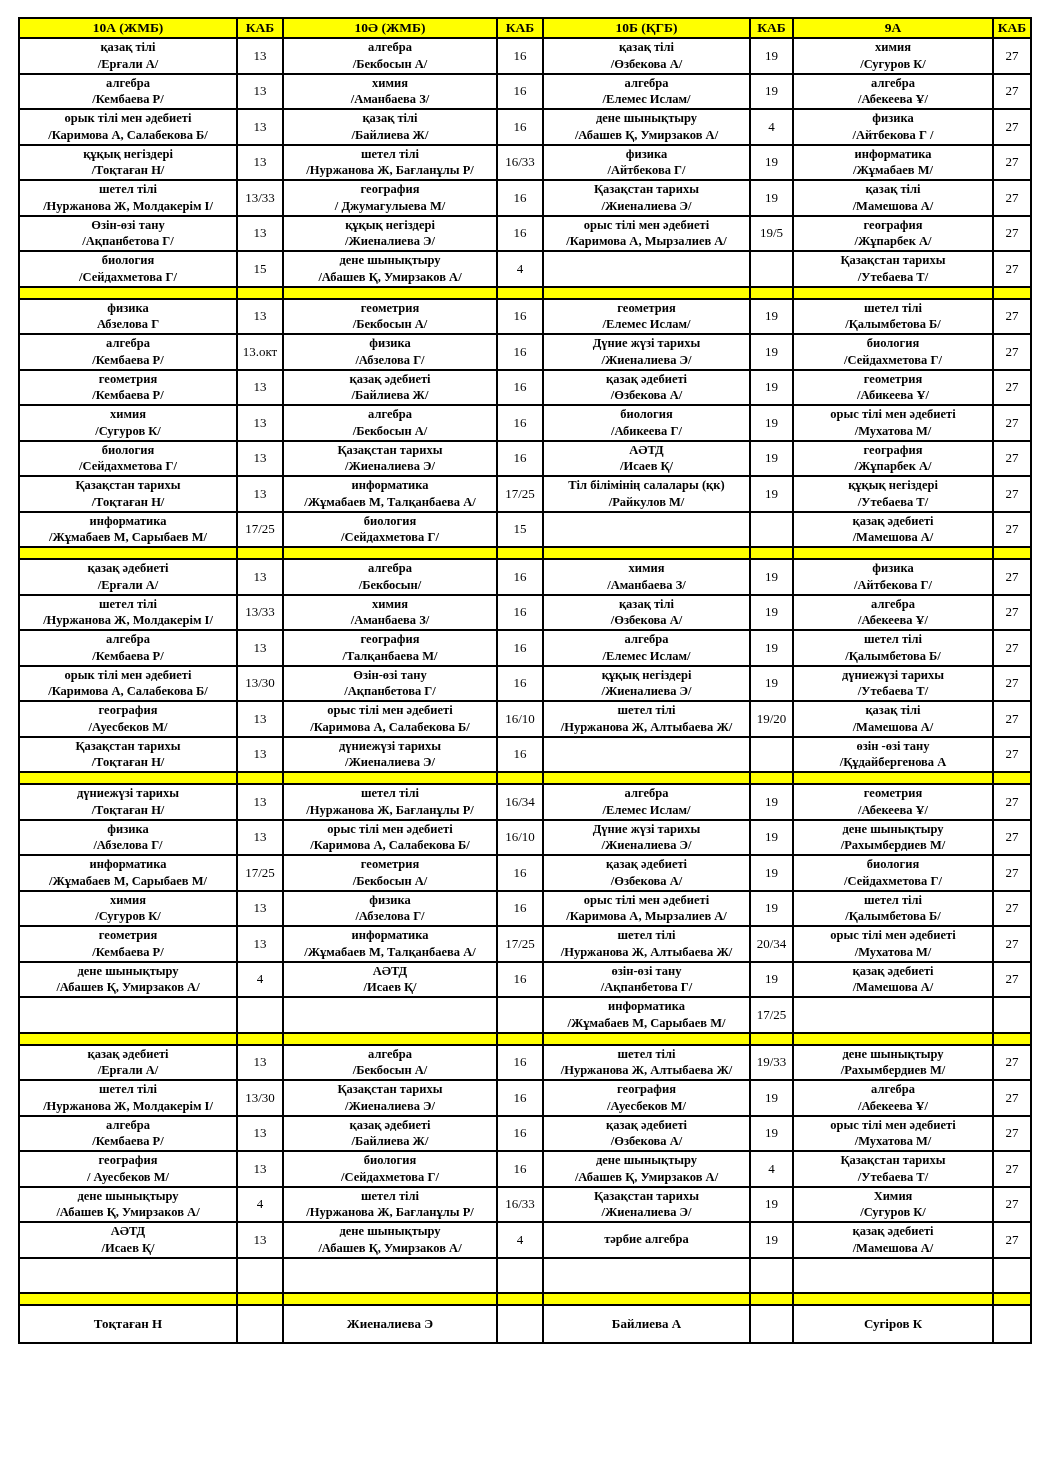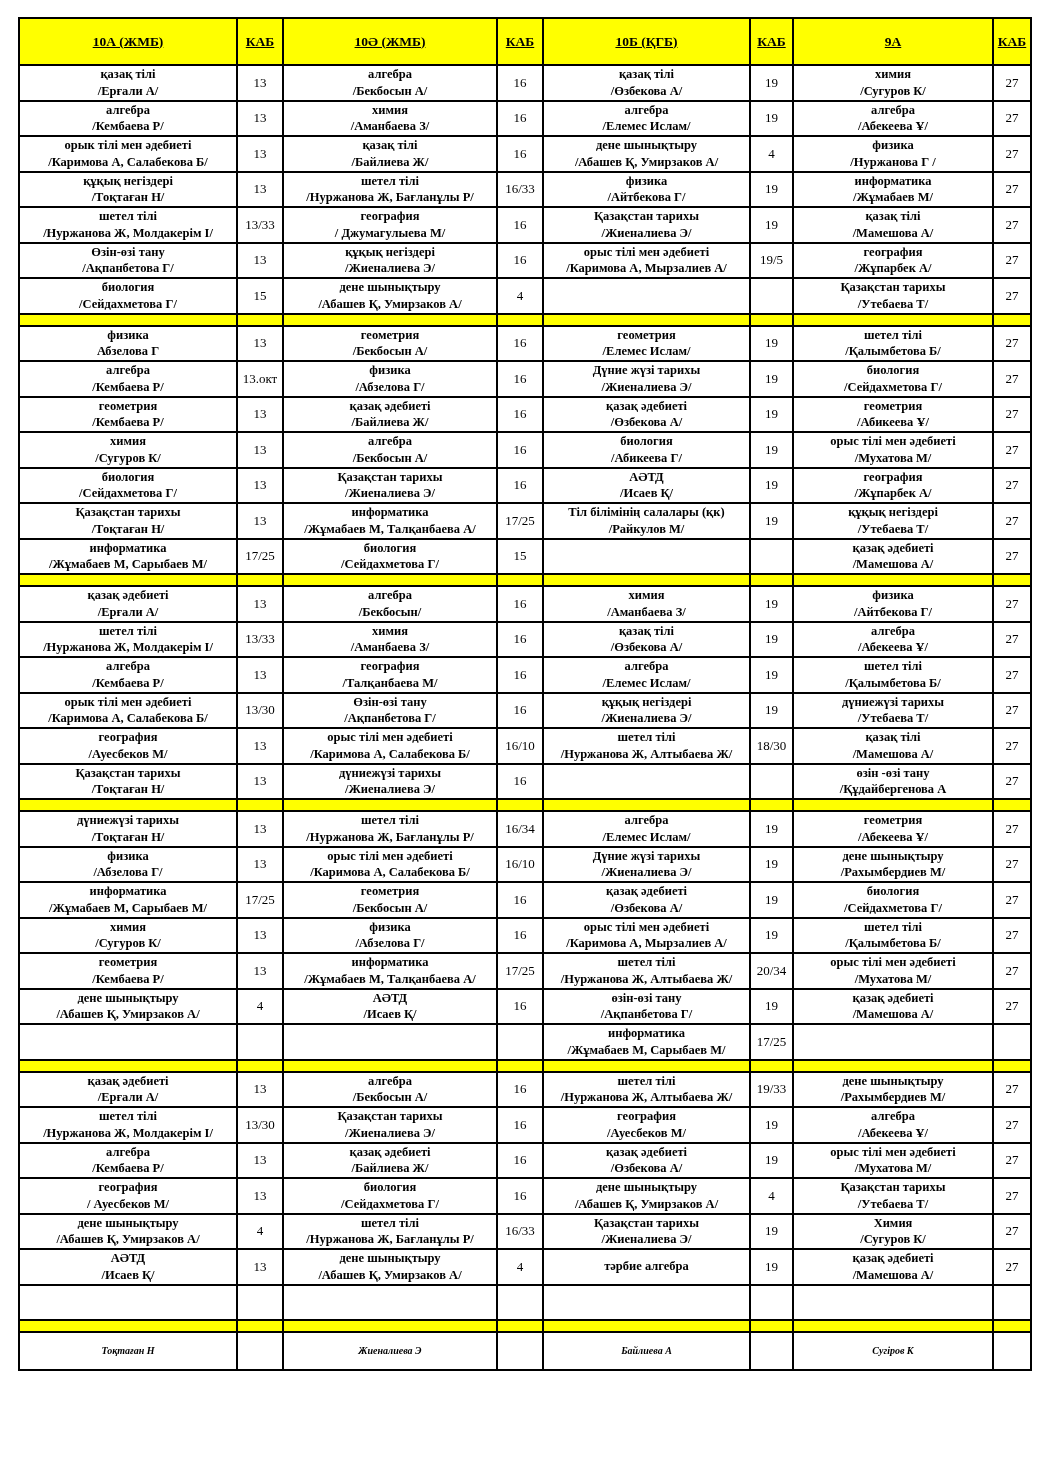--- a/index.html
+++ b/index.html
@@ -5,32 +5,32 @@
   :root { --yellow:#FFFF00; --border:#000000; --text:#000000; }
   html,body{margin:0;padding:0;background:#ffffff;}
   body{width:1044px;height:1479px;font-family:"Liberation Serif",serif;color:var(--text);}
   .page{padding:17px 0 0 18px;}
   table{border-collapse:collapse;table-layout:fixed;width:1012px;}
   col.c-class1{width:218px;} col.c-kab1{width:46px;}
   col.c-class2{width:214px;} col.c-kab2{width:46px;}
   col.c-class3{width:207px;} col.c-kab3{width:43px;}
   col.c-class4{width:200px;} col.c-kab4{width:38px;}
   th,td{border:2px solid var(--border);padding:0;text-align:center;vertical-align:middle;overflow:hidden;}
-  tr.header-row{height:47px;text-decoration:underline;}
+  tr.header-row{height:20px;}
   tr.header-row th{background:var(--yellow);font-size:13.5px;font-weight:bold;}
   tr.content-row{height:26px;}
   td.lesson{font-size:12.5px;font-weight:bold;line-height:1.34;}
   td.lesson .subject{white-space:nowrap;}
   td.lesson .teacher{white-space:nowrap;}
   td.kab{font-size:13px;font-weight:normal;}
   tr.sep-row{height:12px;}
   tr.sep-row td{background:var(--yellow);}
   tr.empty-row{height:35px;}
   tr.signature-row{height:38px;}
-  tr.signature-row td{font-size:10px;font-weight:bold;font-style:italic;}
+  tr.signature-row td{font-size:13px;font-weight:bold;}
 </style>
 </head>
 <body>
 
 <div class="page">
   <table>
     <colgroup>
       <col class="c-class1">
         <col class="c-kab1">
       <col class="c-class2">
@@ -108,21 +108,21 @@
             <div class="teacher">/Байлиева Ж/</div>
           </td>
           <td class="kab">16</td>
           <td class="lesson">
             <div class="subject">дене шынықтыру</div>
             <div class="teacher">/Абашев Қ, Умирзаков А/</div>
           </td>
           <td class="kab">4</td>
           <td class="lesson">
             <div class="subject">физика</div>
-            <div class="teacher">/Нуржанова Г /</div>
+            <div class="teacher">/Айтбекова Г /</div>
           </td>
           <td class="kab">27</td>
         </tr>
         <tr class="content-row">
           <td class="lesson">
             <div class="subject">құқық негіздері</div>
             <div class="teacher">/Тоқтаған Н/</div>
           </td>
           <td class="kab">13</td>
           <td class="lesson">
@@ -471,21 +471,21 @@
           <td class="kab">13</td>
           <td class="lesson">
             <div class="subject">орыс тілі мен әдебиеті</div>
             <div class="teacher">/Каримова А, Салабекова Б/</div>
           </td>
           <td class="kab">16/10</td>
           <td class="lesson">
             <div class="subject">шетел тілі</div>
             <div class="teacher">/Нуржанова Ж, Алтыбаева Ж/</div>
           </td>
-          <td class="kab">18/30</td>
+          <td class="kab">19/20</td>
           <td class="lesson">
             <div class="subject">қазақ тілі</div>
             <div class="teacher">/Мамешова А/</div>
           </td>
           <td class="kab">27</td>
         </tr>
         <tr class="content-row">
           <td class="lesson">
             <div class="subject">Қазақстан тарихы</div>
             <div class="teacher">/Тоқтаған Н/</div>

